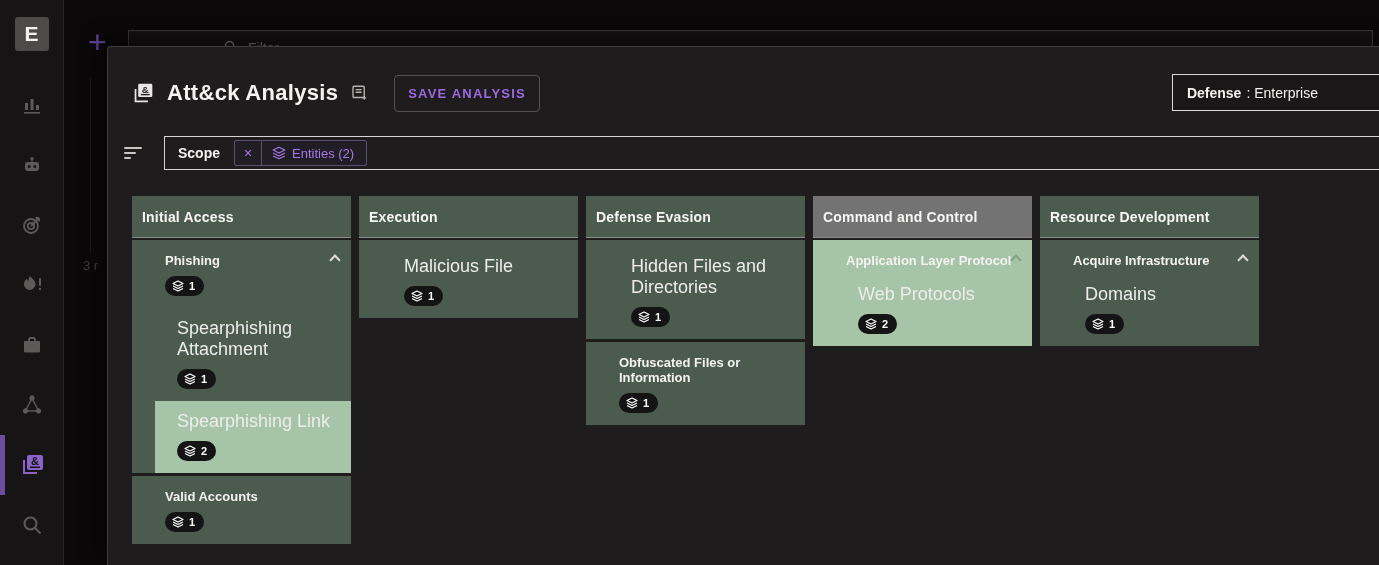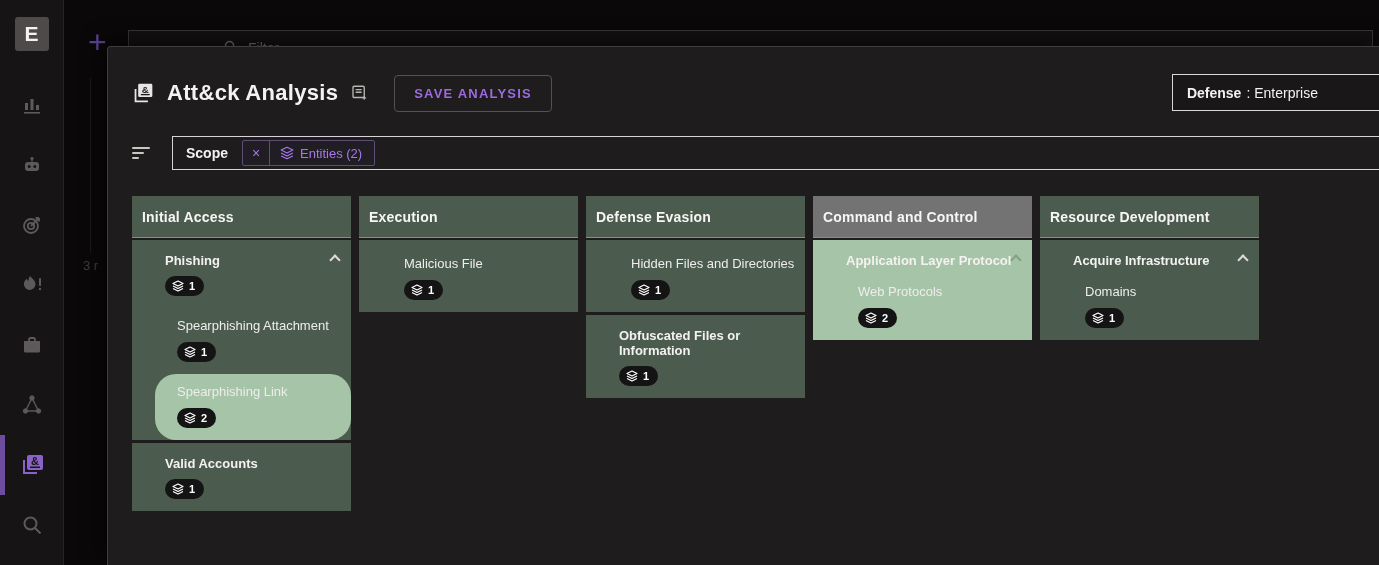--- a/index.html
+++ b/index.html
@@ -59,31 +59,31 @@
   .modal-header{
     position:absolute; left:24px; top:26px; height:40px;
     display:flex; align-items:center; gap:12px;
   }
   .page-title{ font-size:22px; font-weight:bold; letter-spacing:.3px; color:#f5f3f2; }
   .icon-btn{ color:#b8b5b3; display:flex; align-items:center; cursor:pointer; }
   .save-btn{
     margin-left:14px; background:transparent; border:1px solid #555152; border-radius:4px;
     color:#9e6ae4; font-family:"Liberation Sans",sans-serif;
     font-size:13px; font-weight:bold; letter-spacing:1.2px;
-    padding:10px 19px; cursor:pointer;
+    padding:10px 13px; cursor:pointer;
   }
   .matrix-select{
     position:absolute; right:-4px; top:27px; height:37px;
     border:1px solid #d9d9d9; display:flex; align-items:center;
     padding:0 64px 0 14px; font-size:14px; cursor:pointer; background:#191717;
   }
   .matrix-select b{ margin-right:5px; }
   
   .scope-row{
-    position:absolute; left:24px; top:88px; right:0; height:36px;
+    position:absolute; left:16px; top:88px; right:0; height:36px;
     display:flex; align-items:center;
   }
   .filter-sort-icon{ width:24px; color:#c9c6c4; display:flex; flex-direction:column; gap:3px; cursor:pointer; }
   .filter-sort-icon i{ display:block; height:2px; background:currentColor; border-radius:1px; }
   .filter-sort-icon i:nth-child(1){ width:18px; }
   .filter-sort-icon i:nth-child(2){ width:12px; }
   .filter-sort-icon i:nth-child(3){ width:7px; }
   .scope-box{
     margin-left:16px; flex:1; height:34px; border:1px solid #d6d4d4; border-right:none;
     display:flex; align-items:center; padding-left:13px; gap:14px;
@@ -120,22 +120,22 @@
   }
   .hl-card .chev{ border-color:#84a186; }
   .badge{
     display:inline-flex; align-items:center; gap:5px; background:#141414;
     border-radius:10px; padding:4px 9px 4px 7px; color:#fff; vertical-align:middle;
   }
   .badge .n{ font-size:11px; font-weight:bold; line-height:1; }
   .badge svg{ display:block; }
   .tech-card > .badge{ margin:8px 0 12px 10px; }
   .sub{ display:block; padding:10px 10px 12px 22px; }
-  .sub .sub-name{ display:block; font-size:13px; color:#eeedec; margin-bottom:9px; }
-  .sub.hl{ background:#a6c4a7;border-radius:21px; }
+  .sub .sub-name{ display:block; font-size:18px; color:#eeedec; margin-bottom:9px; }
+  .sub.hl{ background:#a6c4a7; }
 </style>
 </head>
 <body>
 
 <div class="sidebar">
   <div class="logo">E</div>
 
   <div class="nav-item">
     <span>
       <svg width="24" height="24" viewBox="0 0 24 24" fill="currentColor">

